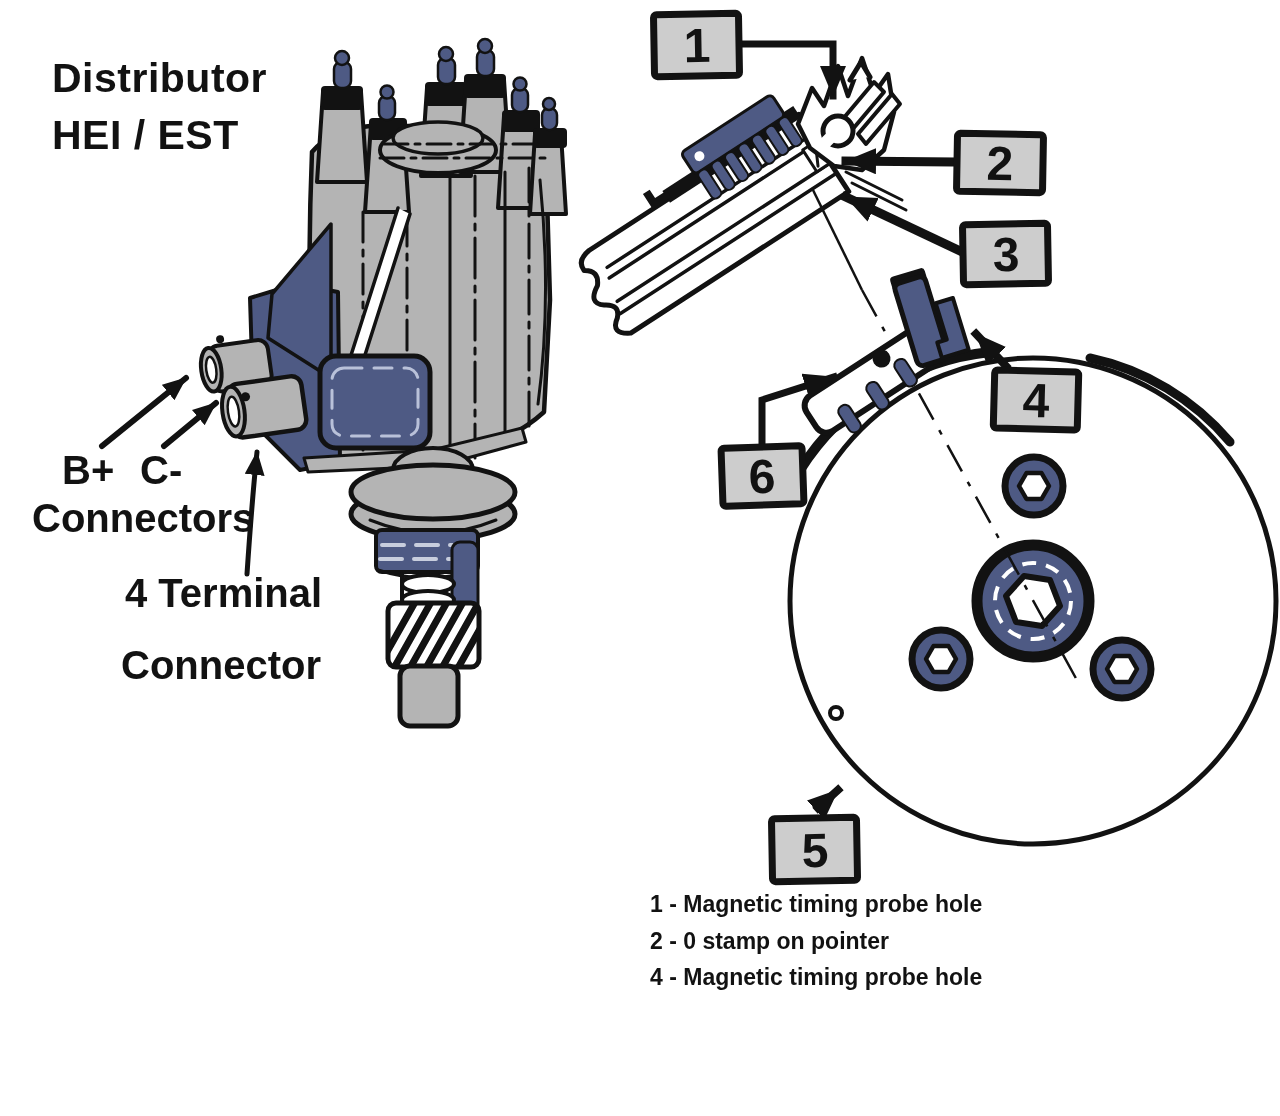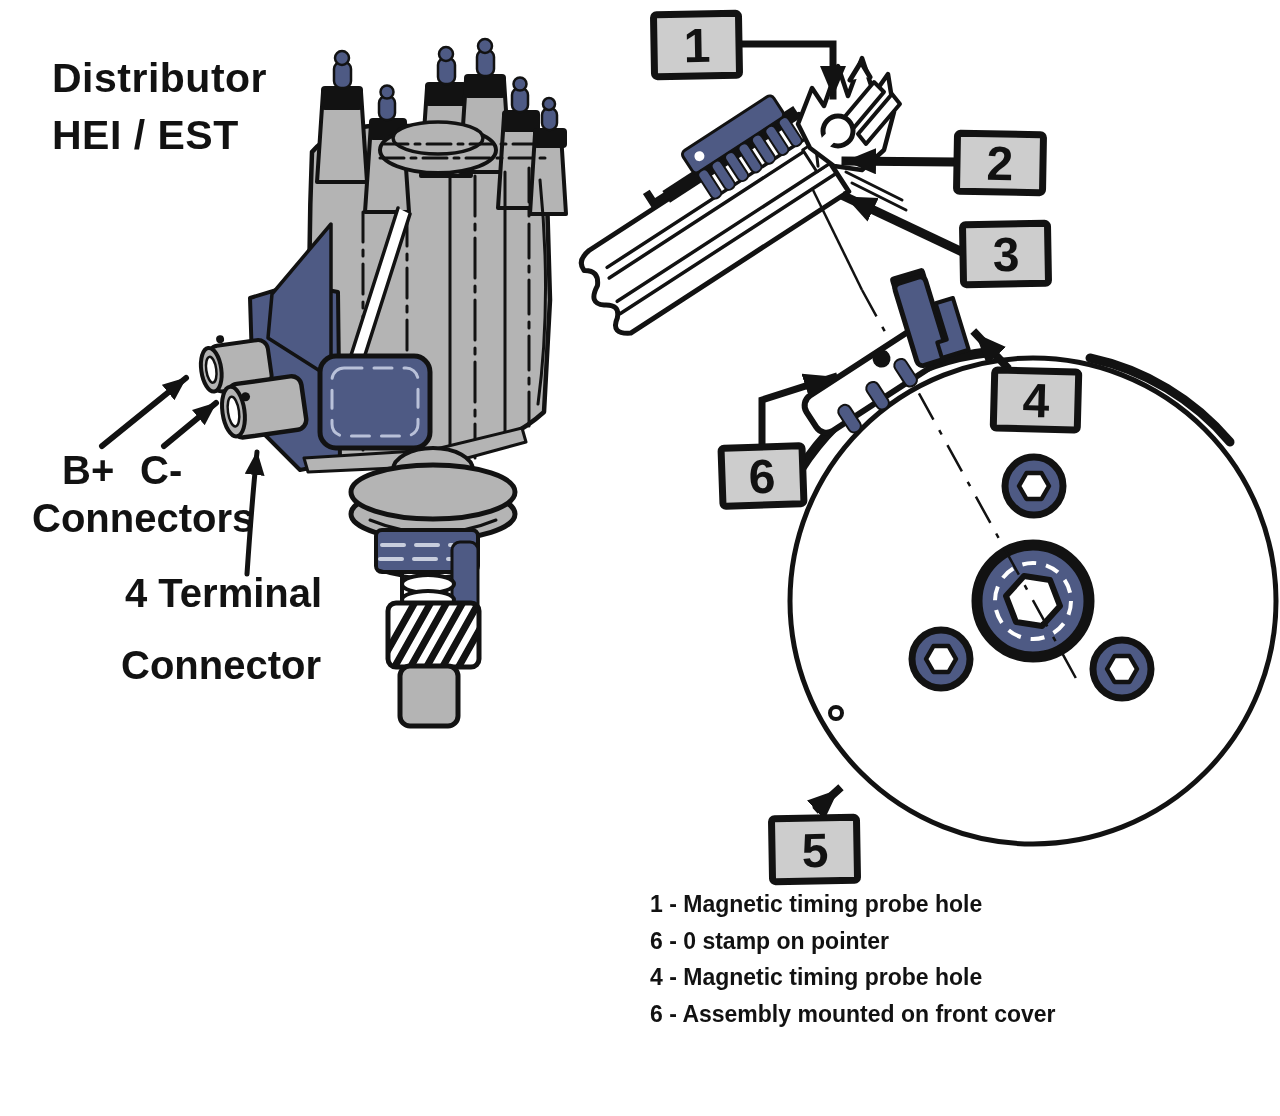--- a/index.html
+++ b/index.html
@@ -289,18 +289,17 @@
 </div>
 
 <span class="lbl" id="lbl-bplus">B+</span>
 <span class="lbl" id="lbl-cminus">C-</span>
 <span class="lbl" id="lbl-connectors">Connectors</span>
 <span class="lbl" id="lbl-terminal1">4 Terminal</span>
 <span class="lbl" id="lbl-terminal2">Connector</span>
 
 <div class="legend">
   <div class="legend-row">1 - Magnetic timing probe hole</div>
-  <div class="legend-row">6 - 0 stamp on pointer</div>
+  <div class="legend-row">2 - 0 stamp on pointer</div>
   <div class="legend-row">4 - Magnetic timing probe hole</div>
-  <div class="legend-row">6 - Assembly mounted on front cover</div>
 </div>
 
 </div>
 
 </body></html>

